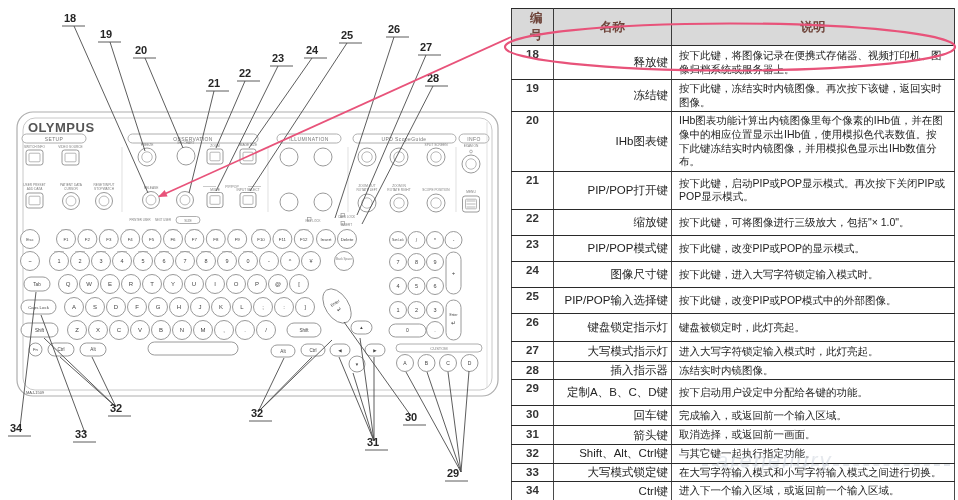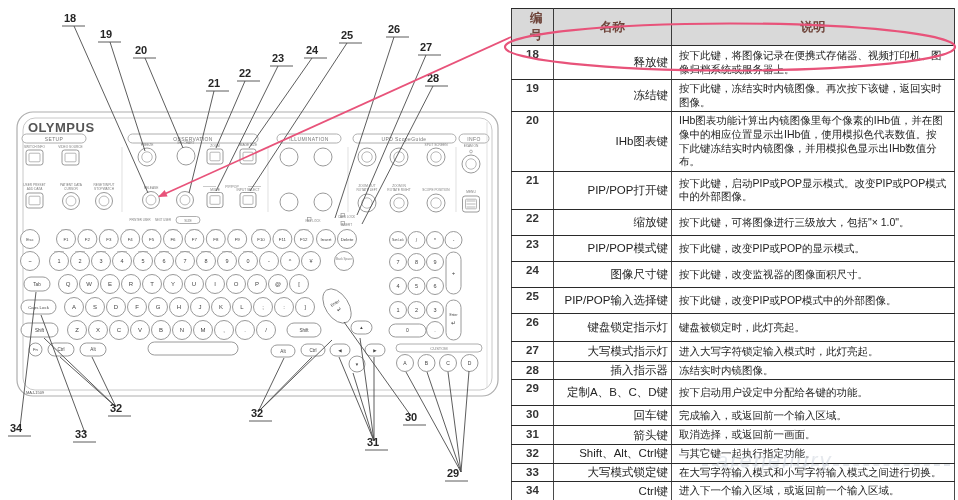--- a/index.html
+++ b/index.html
@@ -478,36 +478,36 @@
             <td class="c-ds">按下此键，冻结实时内镜图像。再次按下该键，返回实时图像。</td>
           </tr>
           <tr style="height: 48px;">
             <td class="c-id">20</td>
             <td class="c-nm">IHb图表键</td>
             <td class="c-ds">IHb图表功能计算出内镜图像里每个像素的IHb值，并在图像中的相应位置显示出IHb值，使用模拟色代表数值。按下此键冻结实时内镜图像，并用模拟色显示出IHb数值分布。</td>
           </tr>
           <tr style="height: 38px;">
             <td class="c-id">21</td>
             <td class="c-nm">PIP/POP打开键</td>
-            <td class="c-ds">按下此键，启动PIP或POP显示模式。改变PIP或POP模式中的外部图像。</td>
+            <td class="c-ds">按下此键，启动PIP或POP显示模式。再次按下关闭PIP或POP显示模式。</td>
           </tr>
           <tr style="height: 26px;">
             <td class="c-id">22</td>
             <td class="c-nm">缩放键</td>
             <td class="c-ds">按下此键，可将图像进行三级放大，包括"× 1.0"。</td>
           </tr>
           <tr style="height: 26px;">
             <td class="c-id">23</td>
             <td class="c-nm">PIP/POP模式键</td>
             <td class="c-ds">按下此键，改变PIP或POP的显示模式。</td>
           </tr>
           <tr style="height: 26px;">
             <td class="c-id">24</td>
             <td class="c-nm">图像尺寸键</td>
-            <td class="c-ds">按下此键，改变监视器的图像面积尺寸。</td>
+            <td class="c-ds">按下此键，进入大写字符锁定输入模式时。</td>
           </tr>
           <tr style="height: 26px;">
             <td class="c-id">25</td>
             <td class="c-nm">PIP/POP输入选择键</td>
             <td class="c-ds">按下此键，改变PIP或POP模式中的外部图像。</td>
           </tr>
           <tr style="height: 28px;">
             <td class="c-id">26</td>
             <td class="c-nm">键盘锁定指示灯</td>
             <td class="c-ds">键盘被锁定时，此灯亮起。</td>

